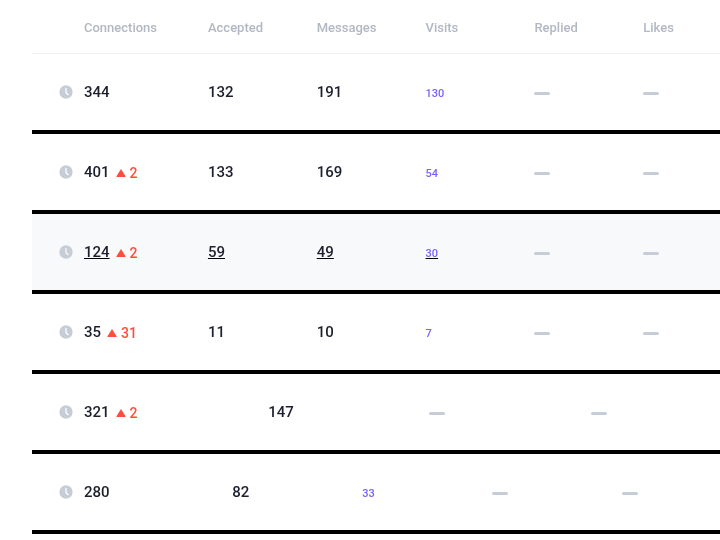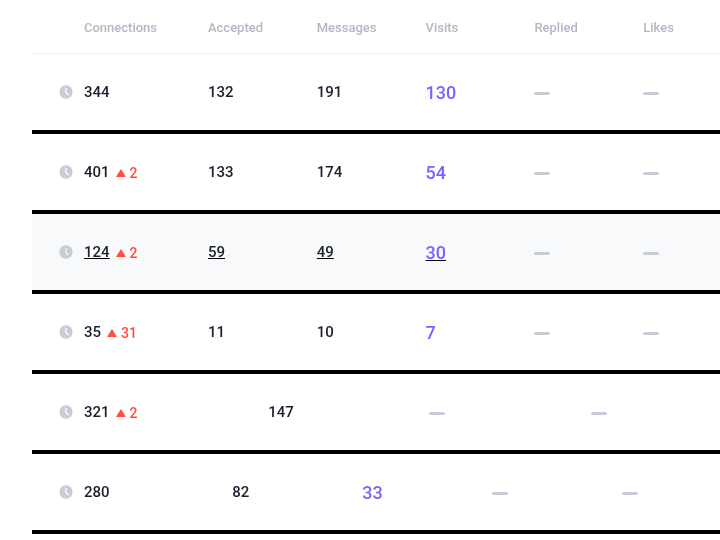--- a/index.html
+++ b/index.html
@@ -48,21 +48,21 @@
       font-size: 13px;
       font-weight: 500;
     }
     .val {
       color: #1d1f2e;
       font-size: 15px;
       font-weight: 500;
     }
     .val-replied {
       color: #7b61ff;
-      font-size: 18px;
+      font-size: 11px;
       font-weight: 500;
     }
     .dash {
       display: inline-block;
       width: 16px;
       height: 2.5px;
       background: #c7cdd6;
       border-radius: 2px;
       vertical-align: middle;
     }
@@ -123,21 +123,21 @@
         <div class="col-icon">
           <span class="clock-icon"><svg viewBox="0 0 24 24" fill="currentColor" width="16" height="16">
   <path d="M12 2a10 10 0 1 0 10 10A10 10 0 0 0 12 2zm1 10.41l3.3 3.3-1.42 1.41L11 13.24V6h2z"></path>
 </svg></span>
         </div>
         <div class="col col-connections"><span class="val">401</span><span class="warn">
             <span class="tri"></span>
             <span>2</span>
           </span></div>
         <div class="col"><span class="val">133</span></div>
-        <div class="col"><span class="val">174</span></div>
+        <div class="col"><span class="val">169</span></div>
         <div class="col"><span class="val-replied">54</span></div>
         <div class="col"><span class="dash"></span></div>
         <div class="col"><span class="dash"></span></div>
       </div>
       <div class="data-row hover">
         <div class="col-icon">
           <span class="clock-icon"><svg viewBox="0 0 24 24" fill="currentColor" width="16" height="16">
   <path d="M12 2a10 10 0 1 0 10 10A10 10 0 0 0 12 2zm1 10.41l3.3 3.3-1.42 1.41L11 13.24V6h2z"></path>
 </svg></span>
         </div>

